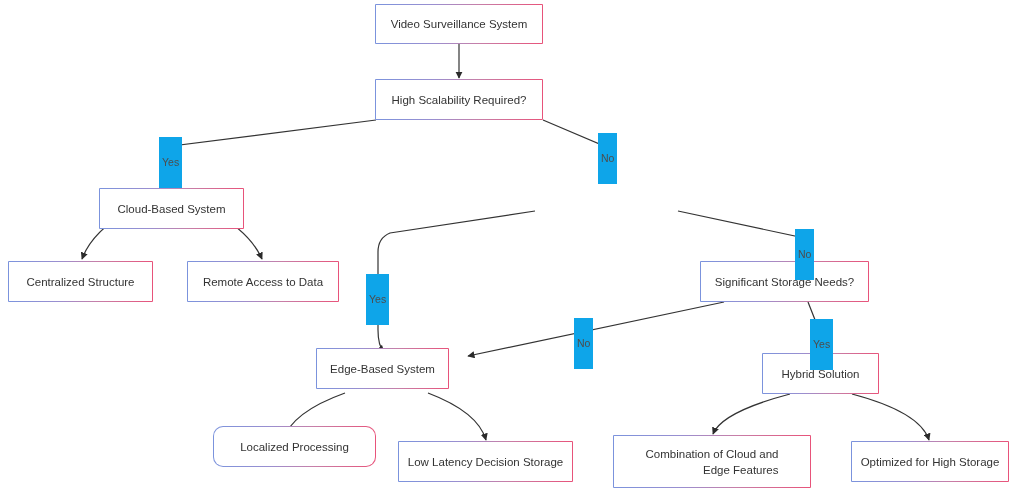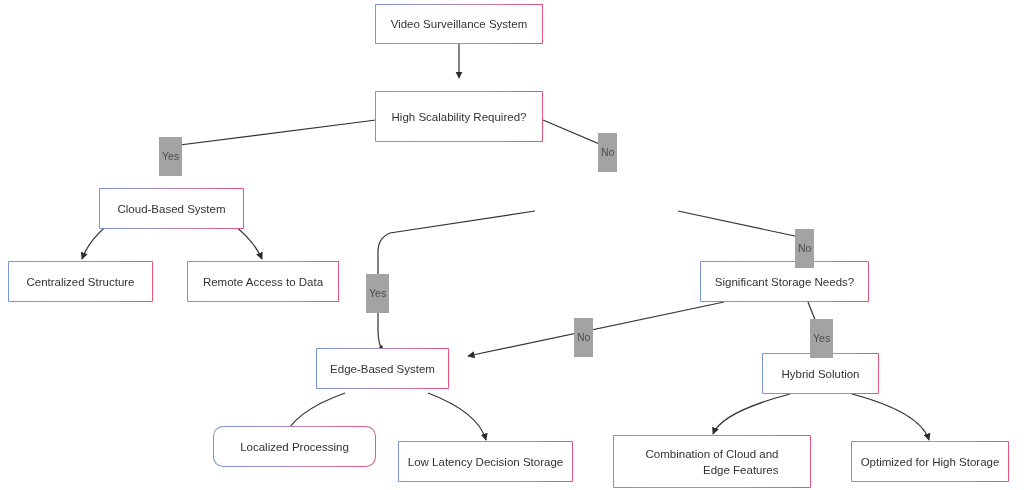--- a/index.html
+++ b/index.html
@@ -48,22 +48,22 @@
     color: #333333;
     padding: 0 8px;
     white-space: pre-line;
     text-align: right;
   }
   .edge-label {
     position: absolute;
     font-size: 10.5px;
     line-height: 13px;
     color: #4d4d4d;
-    background: #a3a3a3;
-    padding: 13px 3px;
+    background: #0ea5e9;
+    padding: 19px 3px;
     z-index: 3;
     white-space: nowrap;
   }
 </style>
 </head>
 <body>
 
 <div id="canvas">
 
   <svg id="edges" viewBox="0 0 1024 490" width="1024" height="490" xmlns="http://www.w3.org/2000/svg">
@@ -99,21 +99,21 @@
       <path d="M 790 394 Q 722 412 713 434"></path>
 
       <path d="M 852 394 Q 920 412 929 440"></path>
     </g>
   </svg>
 
   <div class="node" style="left:375px; top:4px; width:168px; height:40px;">
     <span class="node-label">Video Surveillance System</span>
   </div>
 
-  <div class="node" style="left:375px; top:79px; width:168px; height:51px;margin-top:12px;">
+  <div class="node" style="left:375px; top:79px; width:168px; height:41px;">
     <span class="node-label">High Scalability Required?</span>
   </div>
 
   <div class="node" style="left:99px; top:188px; width:145px; height:41px;">
     <span class="node-label">Cloud-Based System</span>
   </div>
 
 
   <div class="node" style="left:8px; top:261px; width:145px; height:41px;">
     <span class="node-label">Centralized Structure</span>

